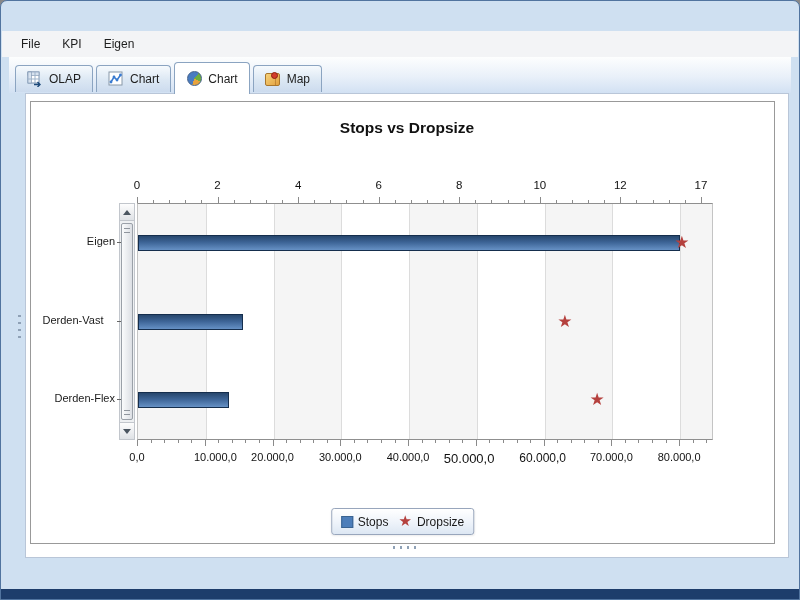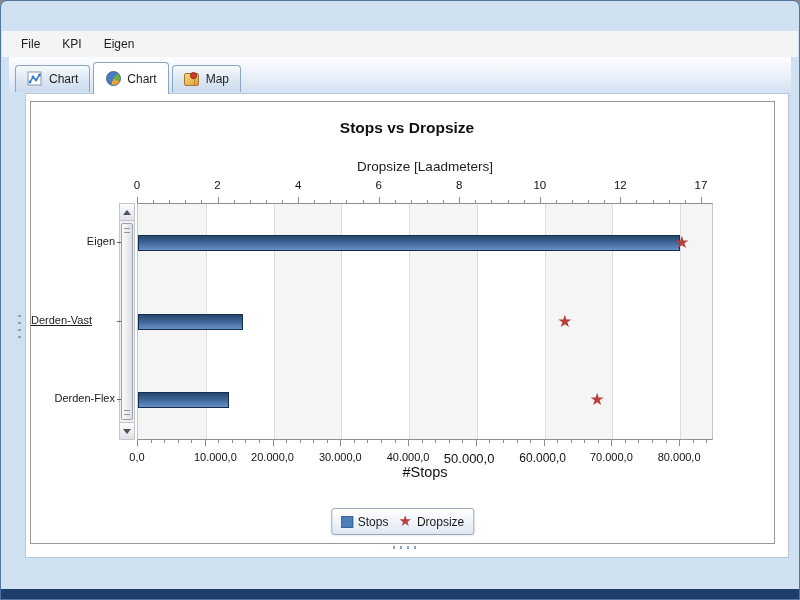--- a/index.html
+++ b/index.html
@@ -70,20 +70,33 @@
 <div id="stage" data-name="window">
 
 
   <div class="menubar" data-name="menu-bar">
     <span class="menu-item" data-name="menu-item-file">File</span>
     <span class="menu-item" data-name="menu-item-kpi">KPI</span>
     <span class="menu-item" data-name="menu-item-help">Eigen</span>
   </div>
 
   <div class="tabstrip" data-name="tab-strip">
+    <div class="tab" data-name="tab-olap">
+      <span class="ticon" data-name="pivot-grid-icon">
+        <svg width="16" height="16">
+            <rect x="1" y="1" width="11" height="11" fill="#fff" stroke="#7a92ae"></rect>
+            <rect x="1" y="1" width="11" height="3.5" fill="#d7e2ee" stroke="#7a92ae" stroke-width=".6"></rect>
+            <rect x="1" y="1" width="3.5" height="11" fill="#d7e2ee" stroke="#7a92ae" stroke-width=".6"></rect>
+            <line x1="8" y1="1" x2="8" y2="12" stroke="#9db3ca"></line>
+            <line x1="1" y1="8" x2="12" y2="8" stroke="#9db3ca"></line>
+            <path d="M7 13.5 h6 m-2.5-2.5 l2.5 2.5 -2.5 2.5" fill="none" stroke="#1d4a7a" stroke-width="1.4"></path>
+          </svg>
+      </span>
+      <span data-name="tab-label">OLAP</span>
+    </div>
     <div class="tab" data-name="tab-chart-line">
       <span class="ticon" data-name="line-chart-icon">
         <svg width="16" height="16">
             <rect x="1" y="1" width="13" height="13" fill="#fff" stroke="#8898a8"></rect>
             <polyline points="3,11 6,6 9,9 12.5,4" fill="none" stroke="#3a7bd0" stroke-width="1.5"></polyline>
             <circle cx="3" cy="11" r="1.4" fill="#3a7bd0"></circle>
             <circle cx="6" cy="6" r="1.4" fill="#3a7bd0"></circle>
             <circle cx="9" cy="9" r="1.4" fill="#3a7bd0"></circle>
             <circle cx="12.5" cy="4" r="1.4" fill="#3a7bd0"></circle>
           </svg>
@@ -102,21 +115,20 @@
         </span>
       <span data-name="tab-label">Map</span>
     </div>
   </div>
 
   <div class="v-splitter" data-name="vertical-splitter-handle"></div>
 
   <div class="content-panel" data-name="content-panel">
     <div class="chart-box" data-name="chart-box">
       <div class="chart-title" data-name="chart-title">Stops vs Dropsize</div>
-      <div class="top-axis-label" data-name="top-axis-label">Dropsize [Laadmeters]</div>
       <div class="axis-strip" data-name="top-axis-tick-labels">
           <div data-name="tick-label" style="position: absolute; left: -20px; top: 0px; width: 40px; text-align: center; font-size: 11.5px; color: rgb(17, 17, 17);">0</div>
           <div data-name="tick-label" style="position: absolute; left: 60.5614px; top: 0px; width: 40px; text-align: center; font-size: 11.5px; color: rgb(17, 17, 17);">2</div>
           <div data-name="tick-label" style="position: absolute; left: 141.123px; top: 0px; width: 40px; text-align: center; font-size: 11.5px; color: rgb(17, 17, 17);">4</div>
           <div data-name="tick-label" style="position: absolute; left: 221.684px; top: 0px; width: 40px; text-align: center; font-size: 11.5px; color: rgb(17, 17, 17);">6</div>
           <div data-name="tick-label" style="position: absolute; left: 302.246px; top: 0px; width: 40px; text-align: center; font-size: 11.5px; color: rgb(17, 17, 17);">8</div>
           <div data-name="tick-label" style="position: absolute; left: 382.807px; top: 0px; width: 40px; text-align: center; font-size: 11.5px; color: rgb(17, 17, 17);">10</div>
           <div data-name="tick-label" style="position: absolute; left: 463.368px; top: 0px; width: 40px; text-align: center; font-size: 11.5px; color: rgb(17, 17, 17);">12</div>
           <div data-name="tick-label" style="position: absolute; left: 543.93px; top: 0px; width: 40px; text-align: center; font-size: 11.5px; color: rgb(17, 17, 17);">17</div>
         </div>
@@ -244,35 +256,34 @@
           <div data-name="tick-label" style="position: absolute; left: -32px; top: 0px; width: 64px; text-align: center; font-size: 11px; color: rgb(17, 17, 17);">0,0</div>
           <div data-name="tick-label" style="position: absolute; left: 35.7686px; top: 0px; width: 64px; text-align: right; font-size: 11px; color: rgb(17, 17, 17);">10.000,0</div>
           <div data-name="tick-label" style="position: absolute; left: 103.537px; top: 0px; width: 64px; text-align: center; font-size: 11px; color: rgb(17, 17, 17);">20.000,0</div>
           <div data-name="tick-label" style="position: absolute; left: 171.306px; top: 0px; width: 64px; text-align: center; font-size: 11px; color: rgb(17, 17, 17);">30.000,0</div>
           <div data-name="tick-label" style="position: absolute; left: 239.074px; top: 0px; width: 64px; text-align: center; font-size: 11px; color: rgb(17, 17, 17);">40.000,0</div>
           <div data-name="tick-label" style="position: absolute; left: 306.843px; top: 0px; width: 64px; text-align: left; font-size: 13px; color: rgb(17, 17, 17);">50.000,0</div>
           <div data-name="tick-label" style="position: absolute; left: 365px; top: 0px; width: 64px; text-align: right; font-size: 12px; color: rgb(17, 17, 17);">60.000,0</div>
           <div data-name="tick-label" style="position: absolute; left: 442.38px; top: 0px; width: 64px; text-align: center; font-size: 11px; color: rgb(17, 17, 17);">70.000,0</div>
           <div data-name="tick-label" style="position: absolute; left: 510.149px; top: 0px; width: 64px; text-align: center; font-size: 11px; color: rgb(17, 17, 17);">80.000,0</div>
         </div>
-      <div class="bottom-axis-label" data-name="bottom-axis-label">#Stops</div>
 
       <div class="legend" data-name="chart-legend">
         <span class="legend-item" data-name="legend-item-stops">
           <span class="legend-swatch" data-name="stops-swatch-icon"></span>
           <span data-name="legend-label-stops">Stops</span>
         </span>
         <span class="legend-item" data-name="legend-item-dropsize">
           <span class="legend-star" data-name="dropsize-star-icon">★</span>
           <span data-name="legend-label-dropsize">Dropsize</span>
         </span>
       </div>
     <div data-name="category-label" style="position: absolute; left: 0px; top: 133.167px; width: 84px; text-align: right; font-size: 11px; color: rgb(26, 26, 26);">Eigen</div>
         <div data-name="category-tick" style="position: absolute; left: 86px; top: 140.167px; width: 4px; height: 1px; background: rgb(102, 102, 102);"></div>
-        <div data-name="category-label" style="position: absolute; left: 0px; top: 211.5px; width: 84px; text-align: left; font-size: 11px; color: rgb(26, 26, 26); text-decoration: underline;">Derden-Vast</div>
+        <div data-name="category-label" style="position: absolute; left: 0px; top: 211.5px; width: 84px; text-align: center; font-size: 11px; color: rgb(26, 26, 26);">Derden-Vast</div>
         <div data-name="category-tick" style="position: absolute; left: 86px; top: 218.5px; width: 4px; height: 1px; background: rgb(102, 102, 102);"></div>
         <div data-name="category-label" style="position: absolute; left: 0px; top: 289.833px; width: 84px; text-align: right; font-size: 11px; color: rgb(26, 26, 26);">Derden-Flex</div>
         <div data-name="category-tick" style="position: absolute; left: 86px; top: 296.833px; width: 4px; height: 1px; background: rgb(102, 102, 102);"></div>
       </div>
     <div class="h-splitter" data-name="horizontal-splitter-handle"></div>
   </div>
 
   <div class="bottom-strip" data-name="window-bottom-border"></div>
 </div>
 

